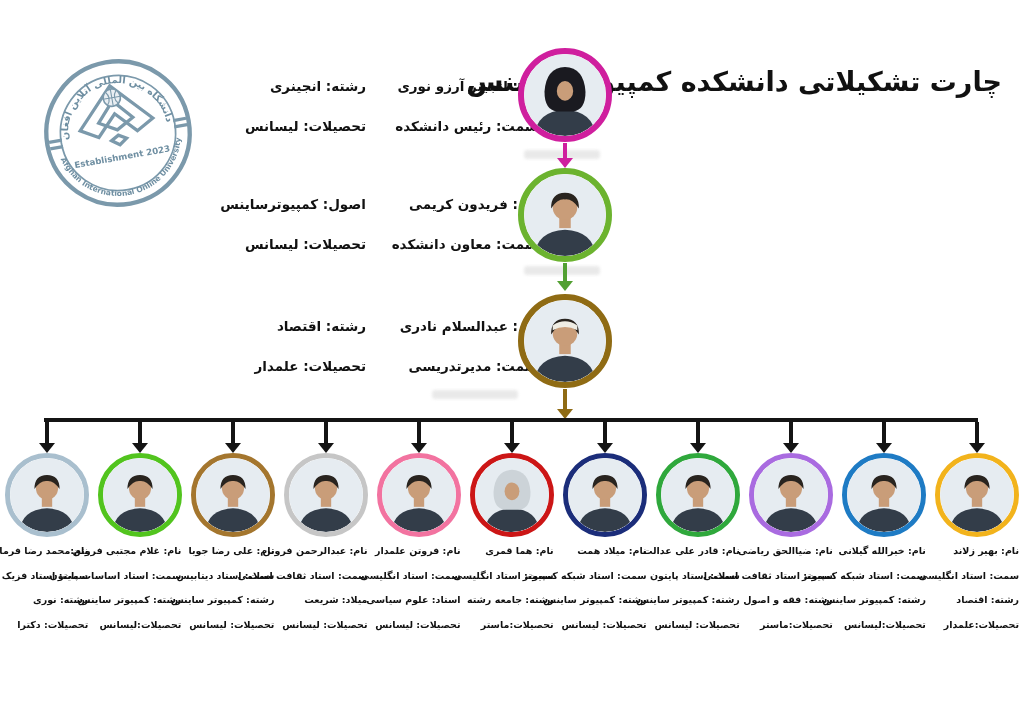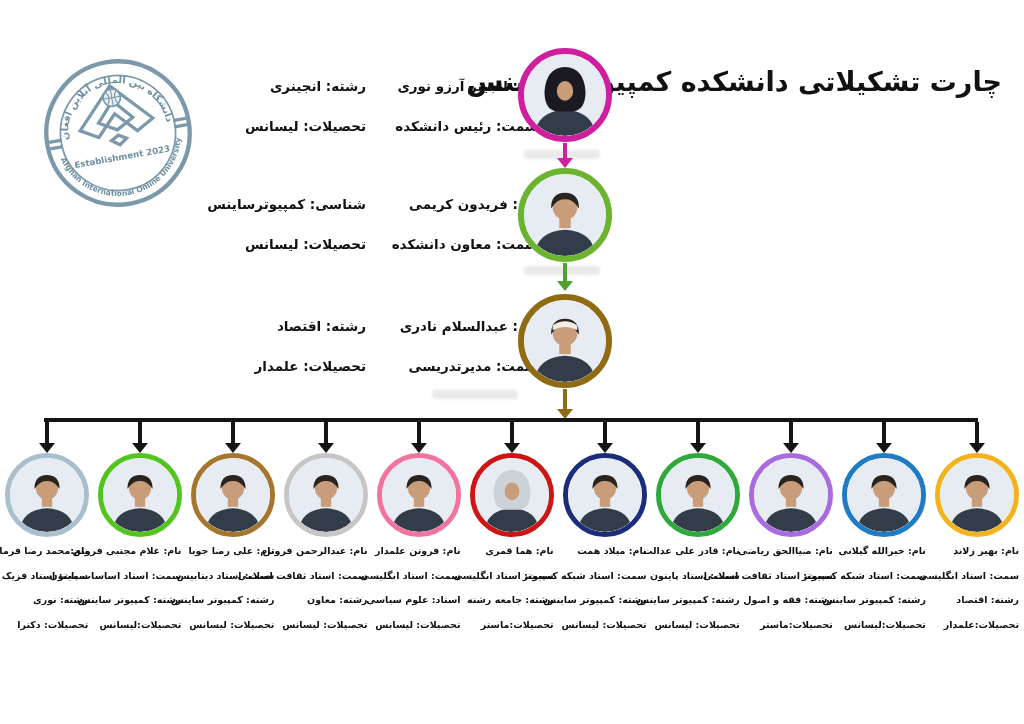--- a/index.html
+++ b/index.html
@@ -131,21 +131,21 @@
         <path class="ph-hijab" d="M50 16 Q73 17 75 46 Q75 68 60 70 L40 70 Q25 68 25 46 Q27 17 50 16 Z"></path>
         <ellipse class="ph-face" cx="50" cy="45" rx="10" ry="12"></ellipse>
       </svg>
     </div>
 </div>
 <div class="abs redact" style="top:150px;left:524px;width:76px;"></div>
 <div class="abs v-arrow" style="top: 143px; left: 563px; height: 16px; --ac: #cf1f9e;"></div>
 
 <div class="abs exec-text" style="top:196px;left:228px;">
   <div class="cell">نام: فریدون کریمی</div>
-  <div class="cell">شناسی: کمپیوترساینس</div>
+  <div class="cell">اصول: کمپیوترساینس</div>
   <div class="cell">سمت: معاون دانشکده</div>
   <div class="cell">تحصیلات: لیسانس</div>
 </div>
 <div class="abs ring exec-ring" style="top: 168px; left: 518px; --ring: #6cb32f;">
   <div class="photo">
       <svg viewBox="0 0 100 100" preserveAspectRatio="xMidYMid slice">
         <rect class="ph-bg" width="100" height="100"></rect>
         <rect class="ph-neck" x="43" y="50" width="14" height="16"></rect>
         <circle class="ph-head" cx="50" cy="41" r="15"></circle>
         <path class="ph-hair" d="M33 42 Q33 23 50 23 Q67 23 67 42 Q59 30 50 31 Q41 30 33 42 Z"></path>
@@ -365,21 +365,21 @@
             <path class="ph-cap" d="M35 31 Q50 21 65 31 L65 37 Q50 29 35 37 Z"></path>
             <path class="ph-shoulders" d="M13 100 Q15 70 50 68 Q85 70 87 100 Z"></path>
             <path class="ph-hijab" d="M50 16 Q73 17 75 46 Q75 68 60 70 L40 70 Q25 68 25 46 Q27 17 50 16 Z"></path>
             <ellipse class="ph-face" cx="50" cy="45" rx="10" ry="12"></ellipse>
           </svg>
         </div>
     </div>
     <div class="staff-info">
       <div class="line">نام: عبدالرحمن فروتن</div>
       <div class="line">سمت: استاد ثقافت اسلامی</div>
-      <div class="line">رشته: معاون</div>
+      <div class="line">میلاد: شریعت</div>
       <div class="line">تحصیلات: لیسانس</div>
     </div>
   </div>
 
   <div class="staff-card">
     <div class="drop-arrow"></div>
     <div class="ring staff-ring" style="--ring: #a4762e;">
       <div class="photo">
           <svg viewBox="0 0 100 100" preserveAspectRatio="xMidYMid slice">
             <rect class="ph-bg" width="100" height="100"></rect>

